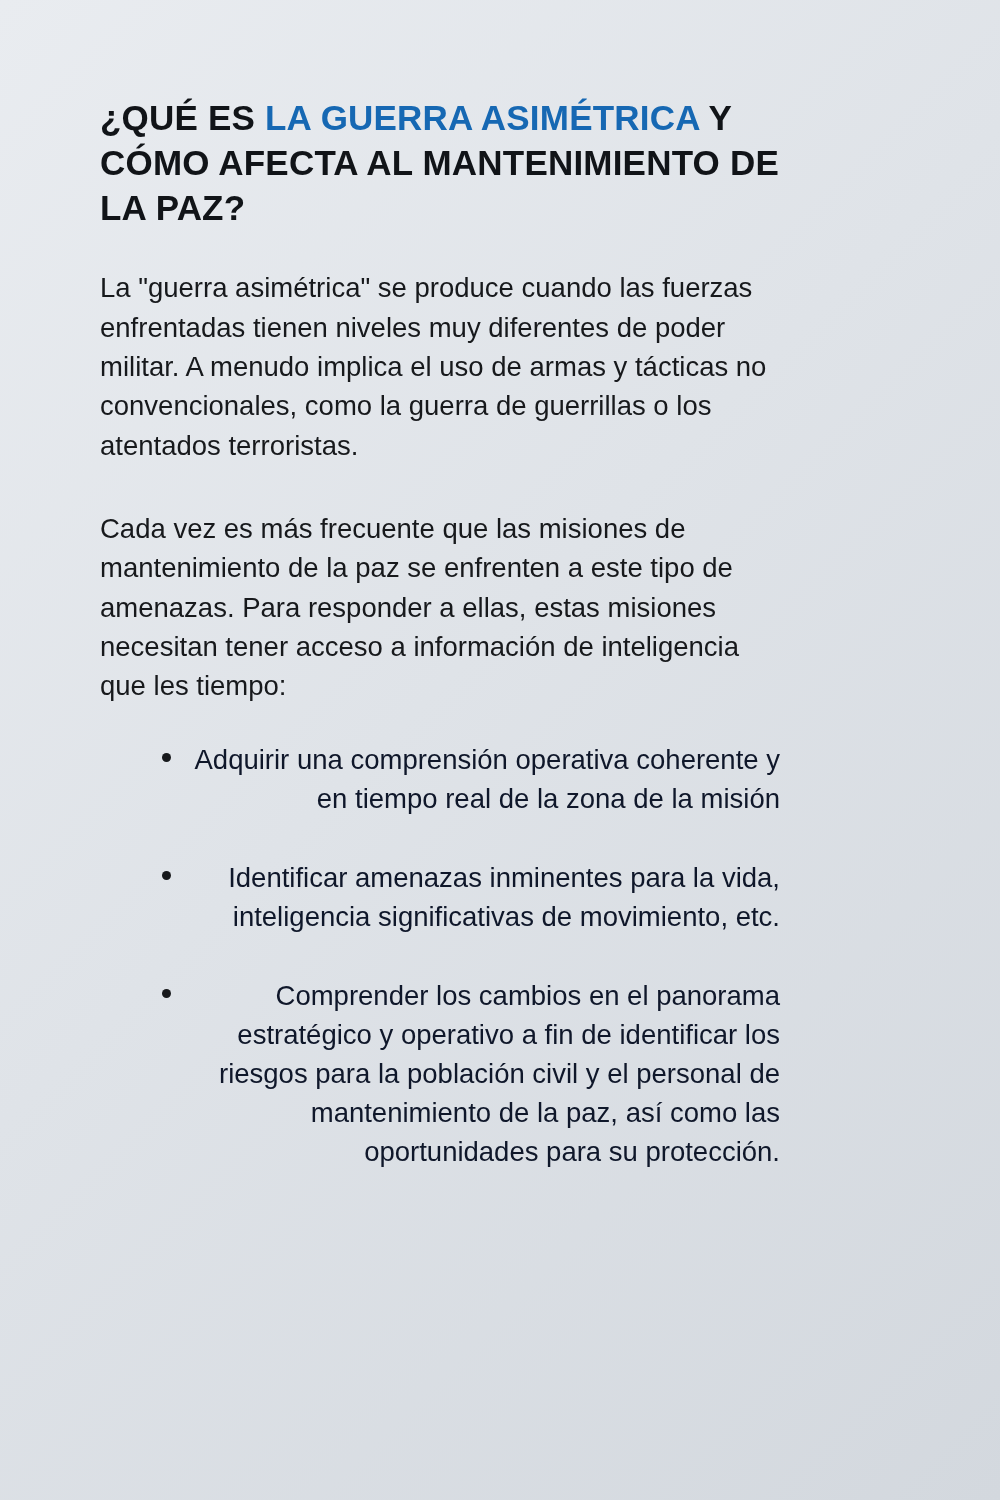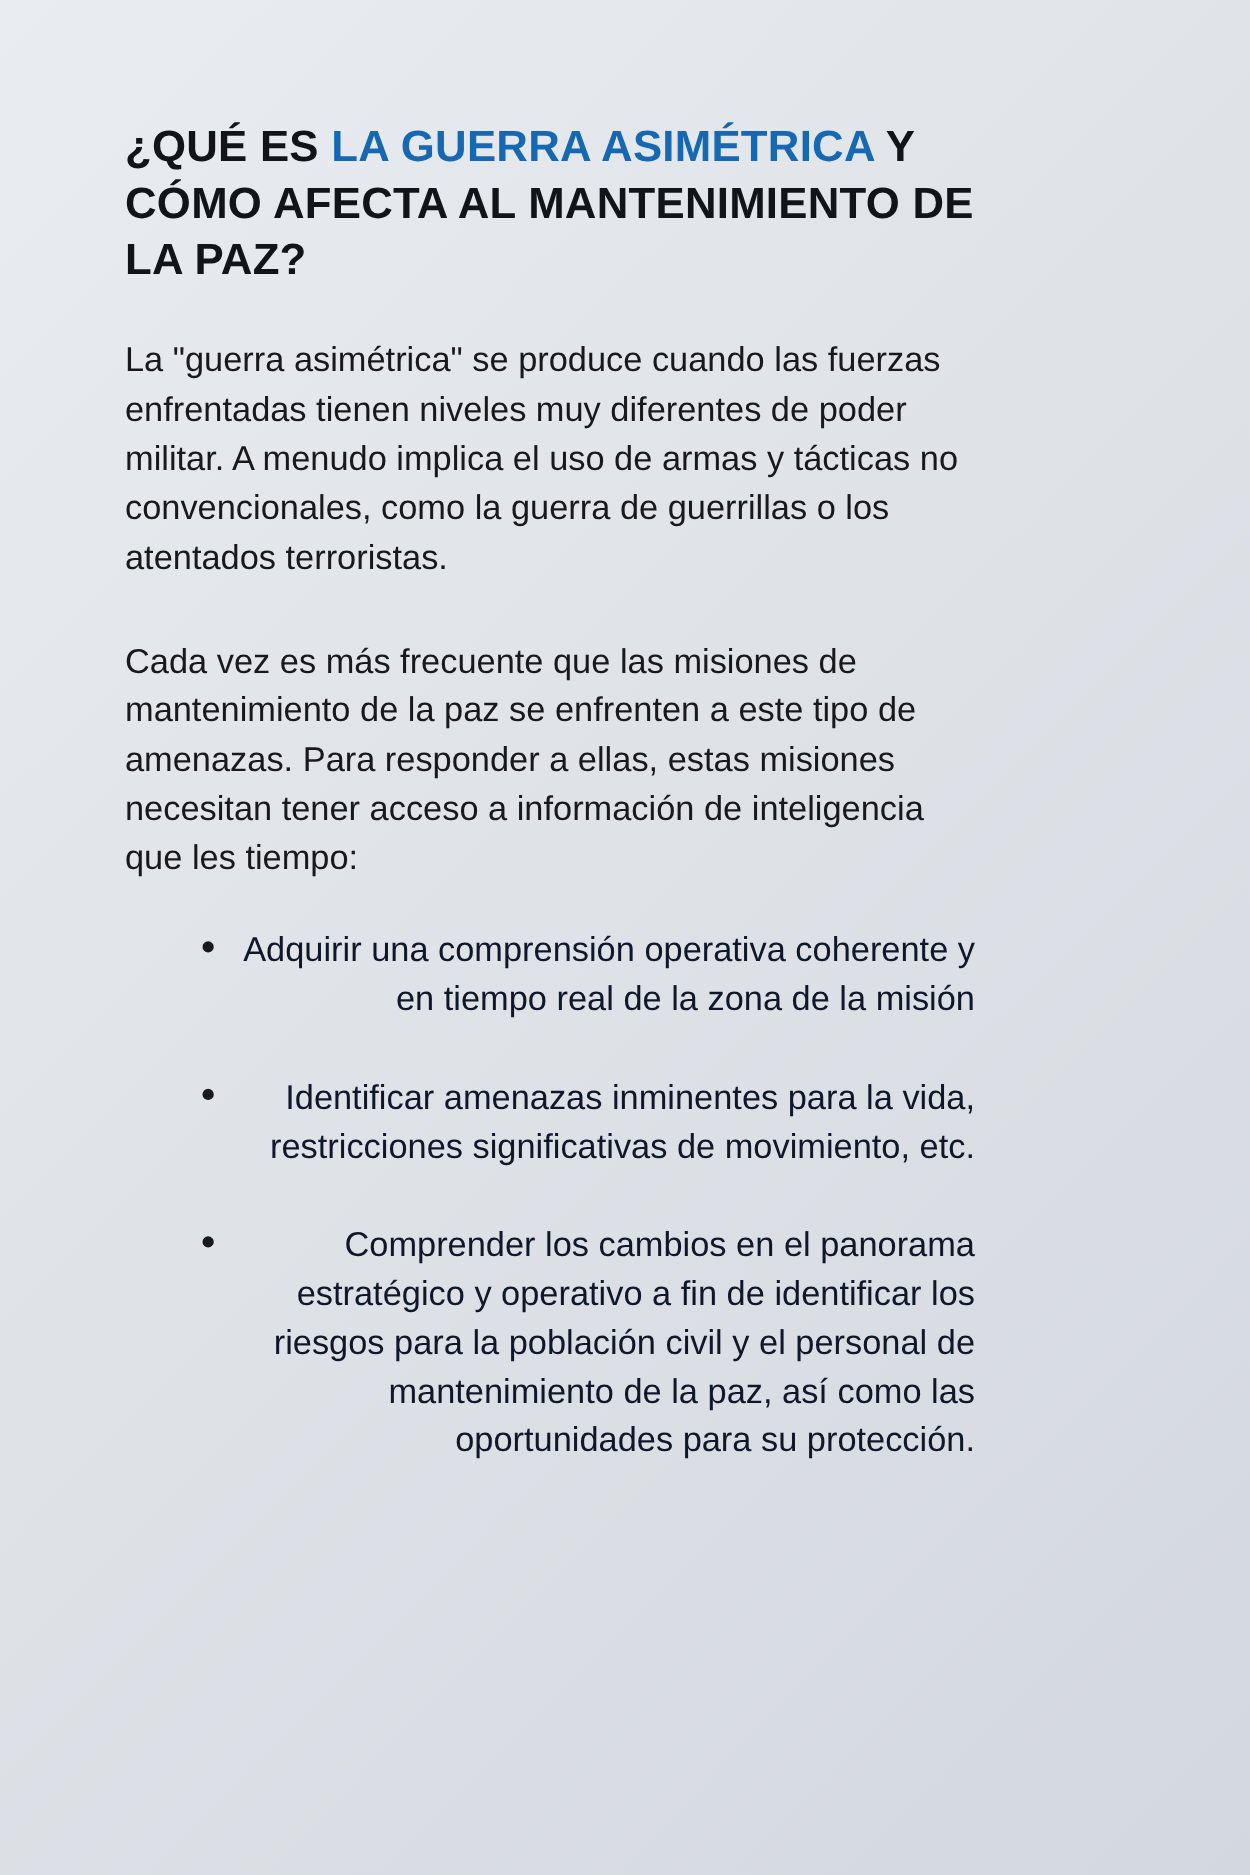--- a/index.html
+++ b/index.html
@@ -78,17 +78,17 @@
 <div class="page">
 
   <h1 class="title"><span>¿QUÉ ES </span><span class="accent">LA GUERRA ASIMÉTRICA</span><span> Y CÓMO AFECTA AL MANTENIMIENTO DE LA PAZ?</span></h1>
 
   <p class="para first">La "guerra asimétrica" se produce cuando las fuerzas enfrentadas tienen niveles muy diferentes de poder militar. A menudo implica el uso de armas y tácticas no convencionales, como la guerra de guerrillas o los atentados terroristas.</p>
 
   <p class="para second">Cada vez es más frecuente que las misiones de mantenimiento de la paz se enfrenten a este tipo de amenazas. Para responder a ellas, estas misiones necesitan tener acceso a información de inteligencia que les tiempo:</p>
 
   <ul class="bullets">
     <li><span class="dot"></span><span>Adquirir una comprensión operativa coherente y en tiempo real de la zona de la misión</span></li>
-    <li><span class="dot"></span><span>Identificar amenazas inminentes para la vida, restricciones significativas de movimiento, etc.</span></li>
+    <li><span class="dot"></span><span>Identificar amenazas inminentes para la vida, inteligencia significativas de movimiento, etc.</span></li>
     <li><span class="dot"></span><span>Comprender los cambios en el panorama estratégico y operativo a fin de identificar los riesgos para la población civil y el personal de mantenimiento de la paz, así como las oportunidades para su protección.</span></li>
   </ul>
 
 </div>
 
 </body></html>

